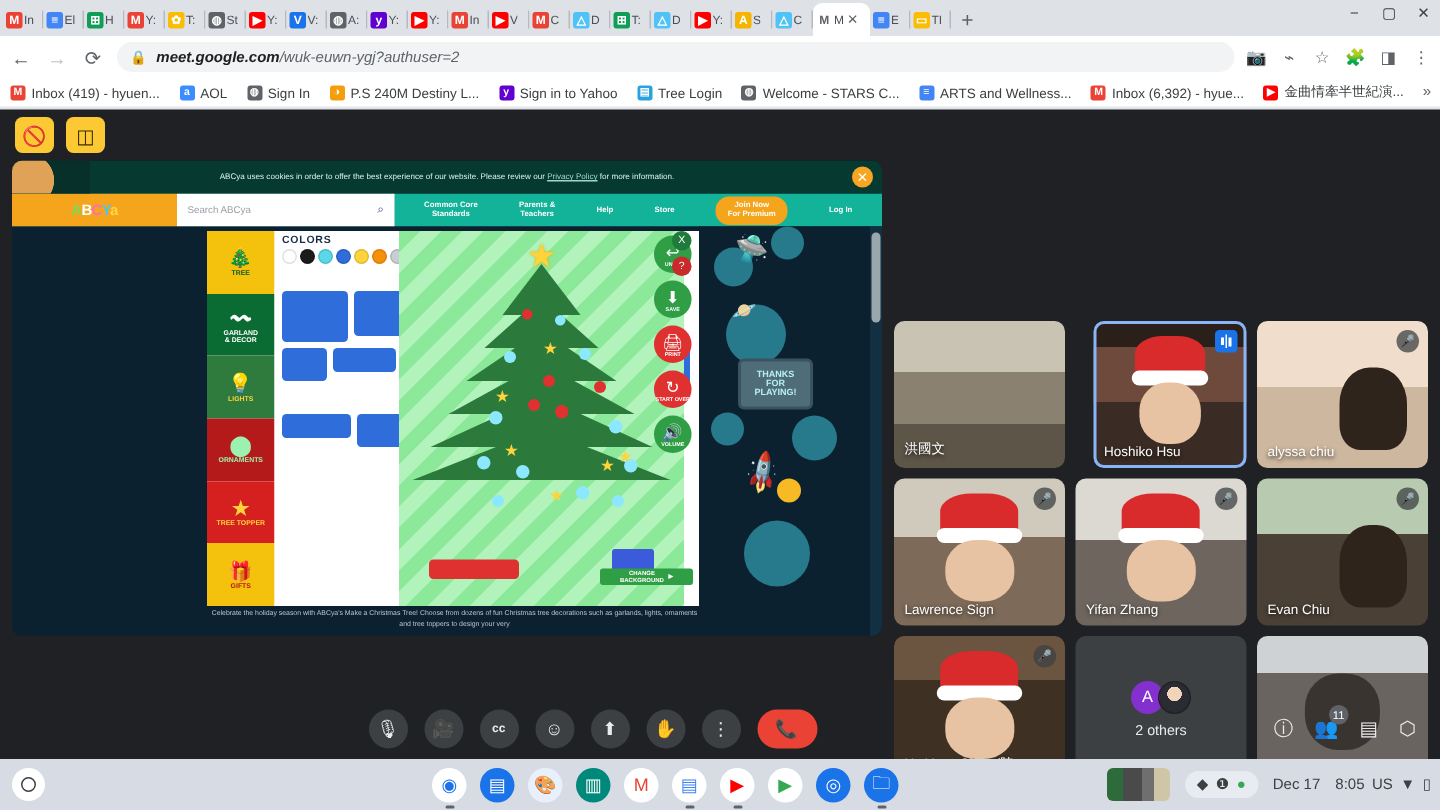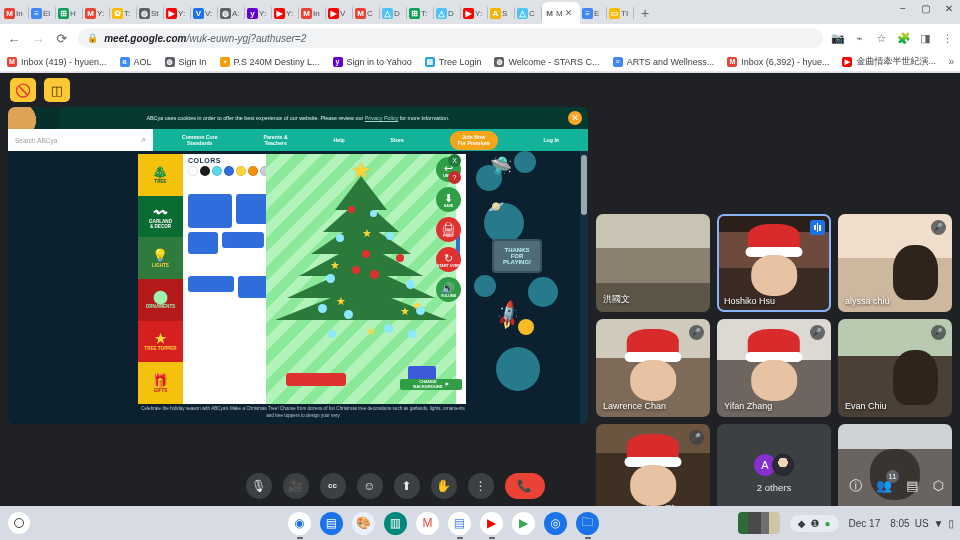--- a/index.html
+++ b/index.html
@@ -416,20 +416,23 @@
 
       <div class="cookiebar">
         <div class="cookie-img"></div>
         <div class="ctxt">
           <span>ABCya uses cookies in order to offer the best experience of our website. Please review our </span><a>Privacy Policy</a><span> for more information.</span>
         </div>
         <div class="cookie-close">✕</div>
       </div>
 
       <div class="abcya-nav">
+        <div class="abcya-logo-wrap">
+          <div class="abcya-logo"><span class="a">A</span><span class="b">B</span><span class="c">C</span><span class="d">Y</span><span class="e">a</span></div>
+        </div>
         <div class="abcya-search">
           <span>Search ABCya</span>
           <span class="mag">⌕</span>
         </div>
         <div class="abcya-nav-items" id="abcyanav">
             <div>Common Core<br>Standards</div>
             <div>Parents &amp;<br>Teachers</div>
             <div>Help</div>
             <div>Store</div>
             <div class="joinnow">Join Now<br>For Premium</div>
@@ -591,42 +594,42 @@
         <div class="scrollbar">
             <div class="scrollthumb"></div>
           </div>
       </div>
     </div>
 
     <div class="grid" id="grid">
         <div class="tile" style="background: linear-gradient(rgb(201, 195, 180) 0px, rgb(201, 195, 180) 35%, rgb(138, 129, 112) 35%, rgb(138, 129, 112) 70%, rgb(93, 85, 71) 70%, rgb(93, 85, 71) 100%);">
           <div class="nm">洪國文</div>
         </div>
-        <div class="tile speaking" style="background: linear-gradient(rgb(43, 31, 26) 0px, rgb(43, 31, 26) 18%, rgb(109, 74, 60) 18%, rgb(109, 74, 60) 55%, rgb(58, 43, 36) 55%, rgb(58, 43, 36) 100%);">
+        <div class="tile speaking" style="background: linear-gradient(rgb(43, 31, 26) 0px, rgb(43, 31, 26) 18%, rgb(109, 74, 60) 18%, rgb(109, 74, 60) 55%, rgb(58, 43, 36) 55%, rgb(58, 43, 36) 100%); margin-left: 12px;">
           <div style="position:absolute;left:50%;top:10%;transform:translateX(-50%);width:46%;height:30%;background:#d92b2b;border-radius:40% 40% 20% 20%;"></div>
           <div style="position:absolute;left:50%;top:34%;transform:translateX(-50%);width:50%;height:10%;background:#fff;border-radius:6px;"></div>
           <div style="position:absolute;left:50%;top:42%;transform:translateX(-50%);width:40%;height:42%;background:#e8c3a3;border-radius:45%;"></div>
           <div class="speakind">
             <i style="height:5px"></i>
             <i style="height:9px"></i>
             <i style="height:6px"></i>
           </div>
           <div class="nm">Hoshiko Hsu</div>
         </div>
         <div class="tile" style="background: linear-gradient(rgb(240, 221, 203) 0px, rgb(240, 221, 203) 45%, rgb(205, 183, 159) 45%, rgb(205, 183, 159) 100%);">
           <div style="position:absolute;right:12%;top:32%;width:40%;height:56%;background:#2e241c;border-radius:44% 44% 30% 30%;"></div>
           <div class="mute">🎤</div>
           <div class="nm">alyssa chiu</div>
         </div>
         <div class="tile" style="background: linear-gradient(rgb(207, 202, 187) 0px, rgb(207, 202, 187) 40%, rgb(125, 106, 88) 40%, rgb(125, 106, 88) 100%);">
           <div style="position:absolute;left:50%;top:10%;transform:translateX(-50%);width:46%;height:30%;background:#d92b2b;border-radius:40% 40% 20% 20%;"></div>
           <div style="position:absolute;left:50%;top:34%;transform:translateX(-50%);width:50%;height:10%;background:#fff;border-radius:6px;"></div>
           <div style="position:absolute;left:50%;top:42%;transform:translateX(-50%);width:40%;height:42%;background:#e8c3a3;border-radius:45%;"></div>
           <div class="mute">🎤</div>
-          <div class="nm">Lawrence Chan</div>
+          <div class="nm">Lawrence Sign</div>
         </div>
         <div class="tile" style="background: linear-gradient(rgb(220, 216, 210) 0px, rgb(220, 216, 210) 42%, rgb(110, 102, 94) 42%, rgb(110, 102, 94) 100%);">
           <div style="position:absolute;left:50%;top:10%;transform:translateX(-50%);width:46%;height:30%;background:#d92b2b;border-radius:40% 40% 20% 20%;"></div>
           <div style="position:absolute;left:50%;top:34%;transform:translateX(-50%);width:50%;height:10%;background:#fff;border-radius:6px;"></div>
           <div style="position:absolute;left:50%;top:42%;transform:translateX(-50%);width:40%;height:42%;background:#e8c3a3;border-radius:45%;"></div>
           <div class="mute">🎤</div>
           <div class="nm">Yifan Zhang</div>
         </div>
         <div class="tile" style="background: linear-gradient(rgb(184, 203, 176) 0px, rgb(184, 203, 176) 38%, rgb(74, 64, 54) 38%, rgb(74, 64, 54) 100%);">
           <div style="position:absolute;right:12%;top:32%;width:40%;height:56%;background:#2e241c;border-radius:44% 44% 30% 30%;"></div>

